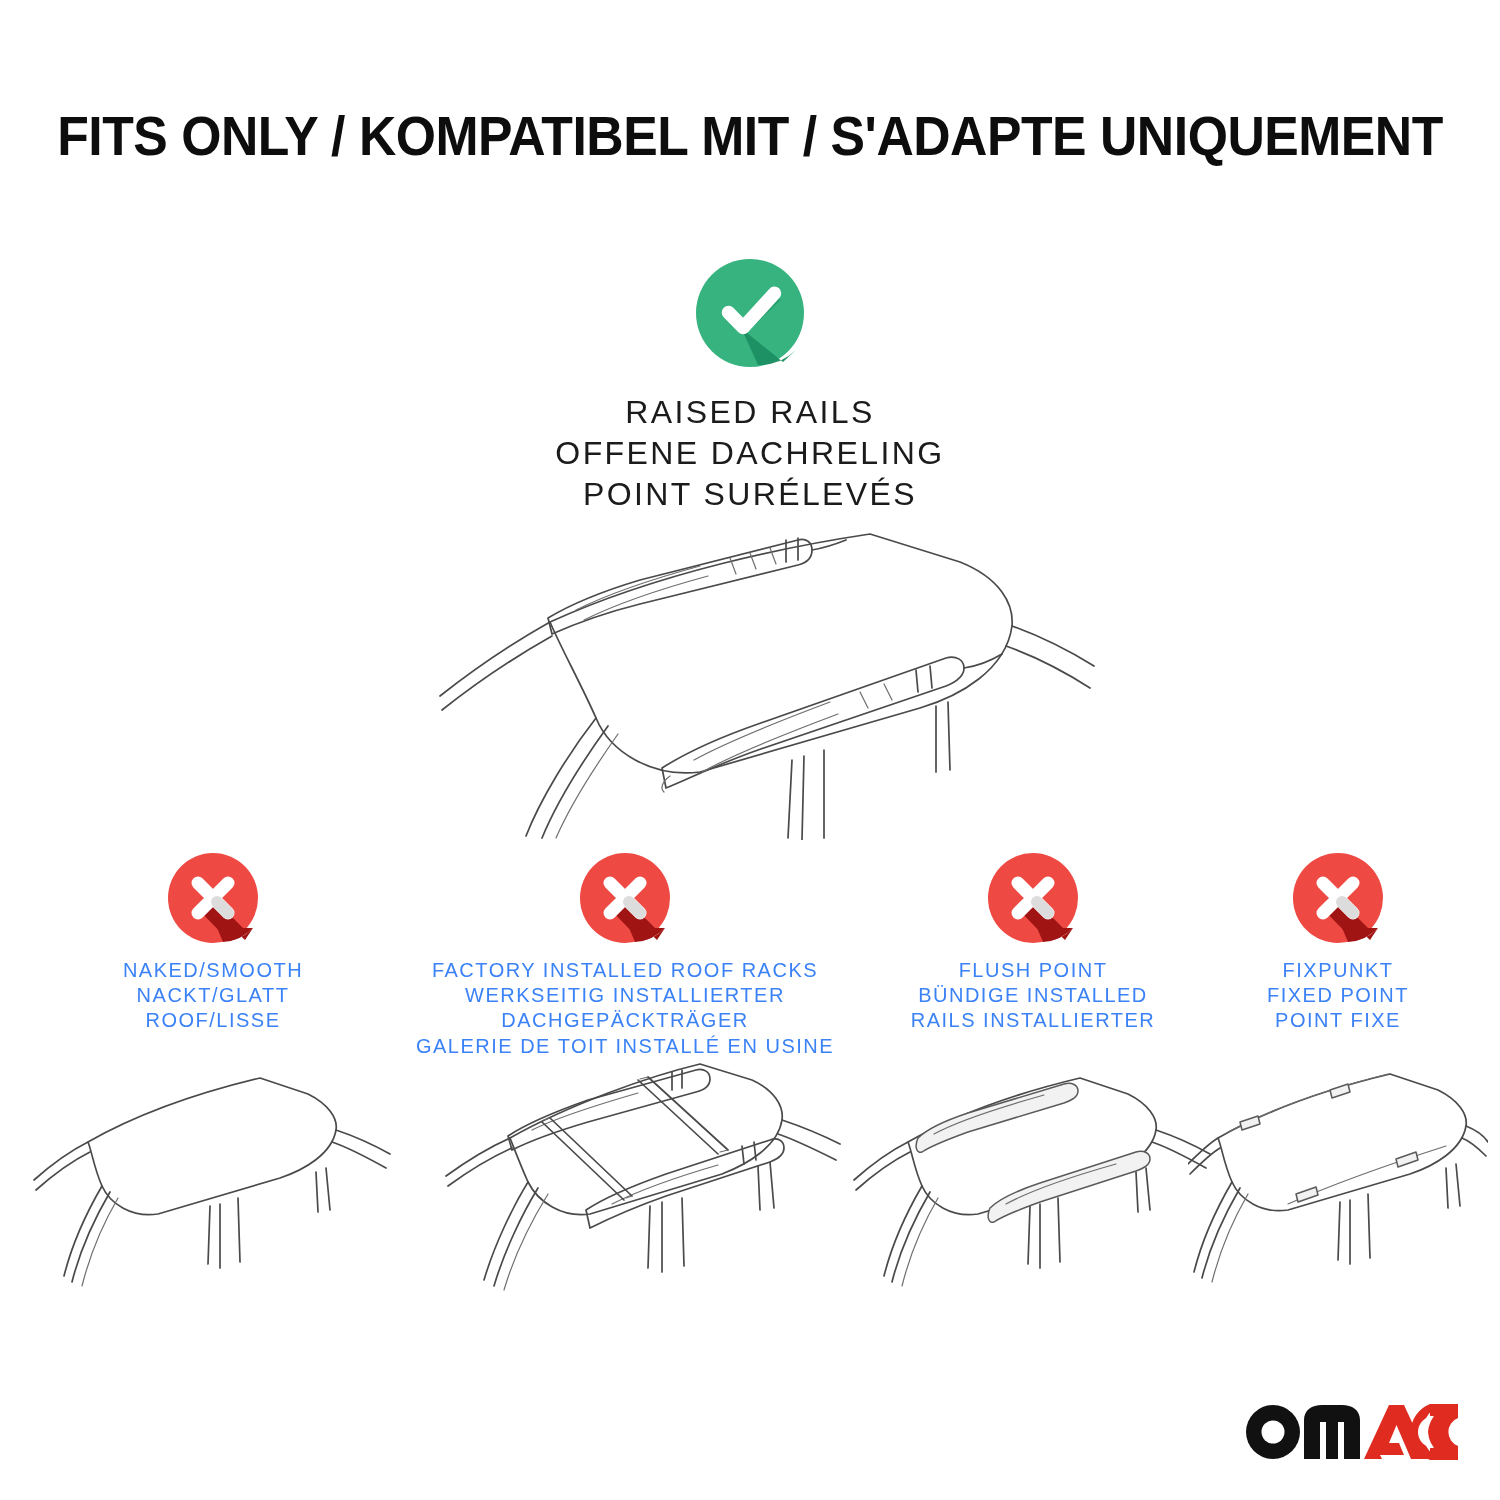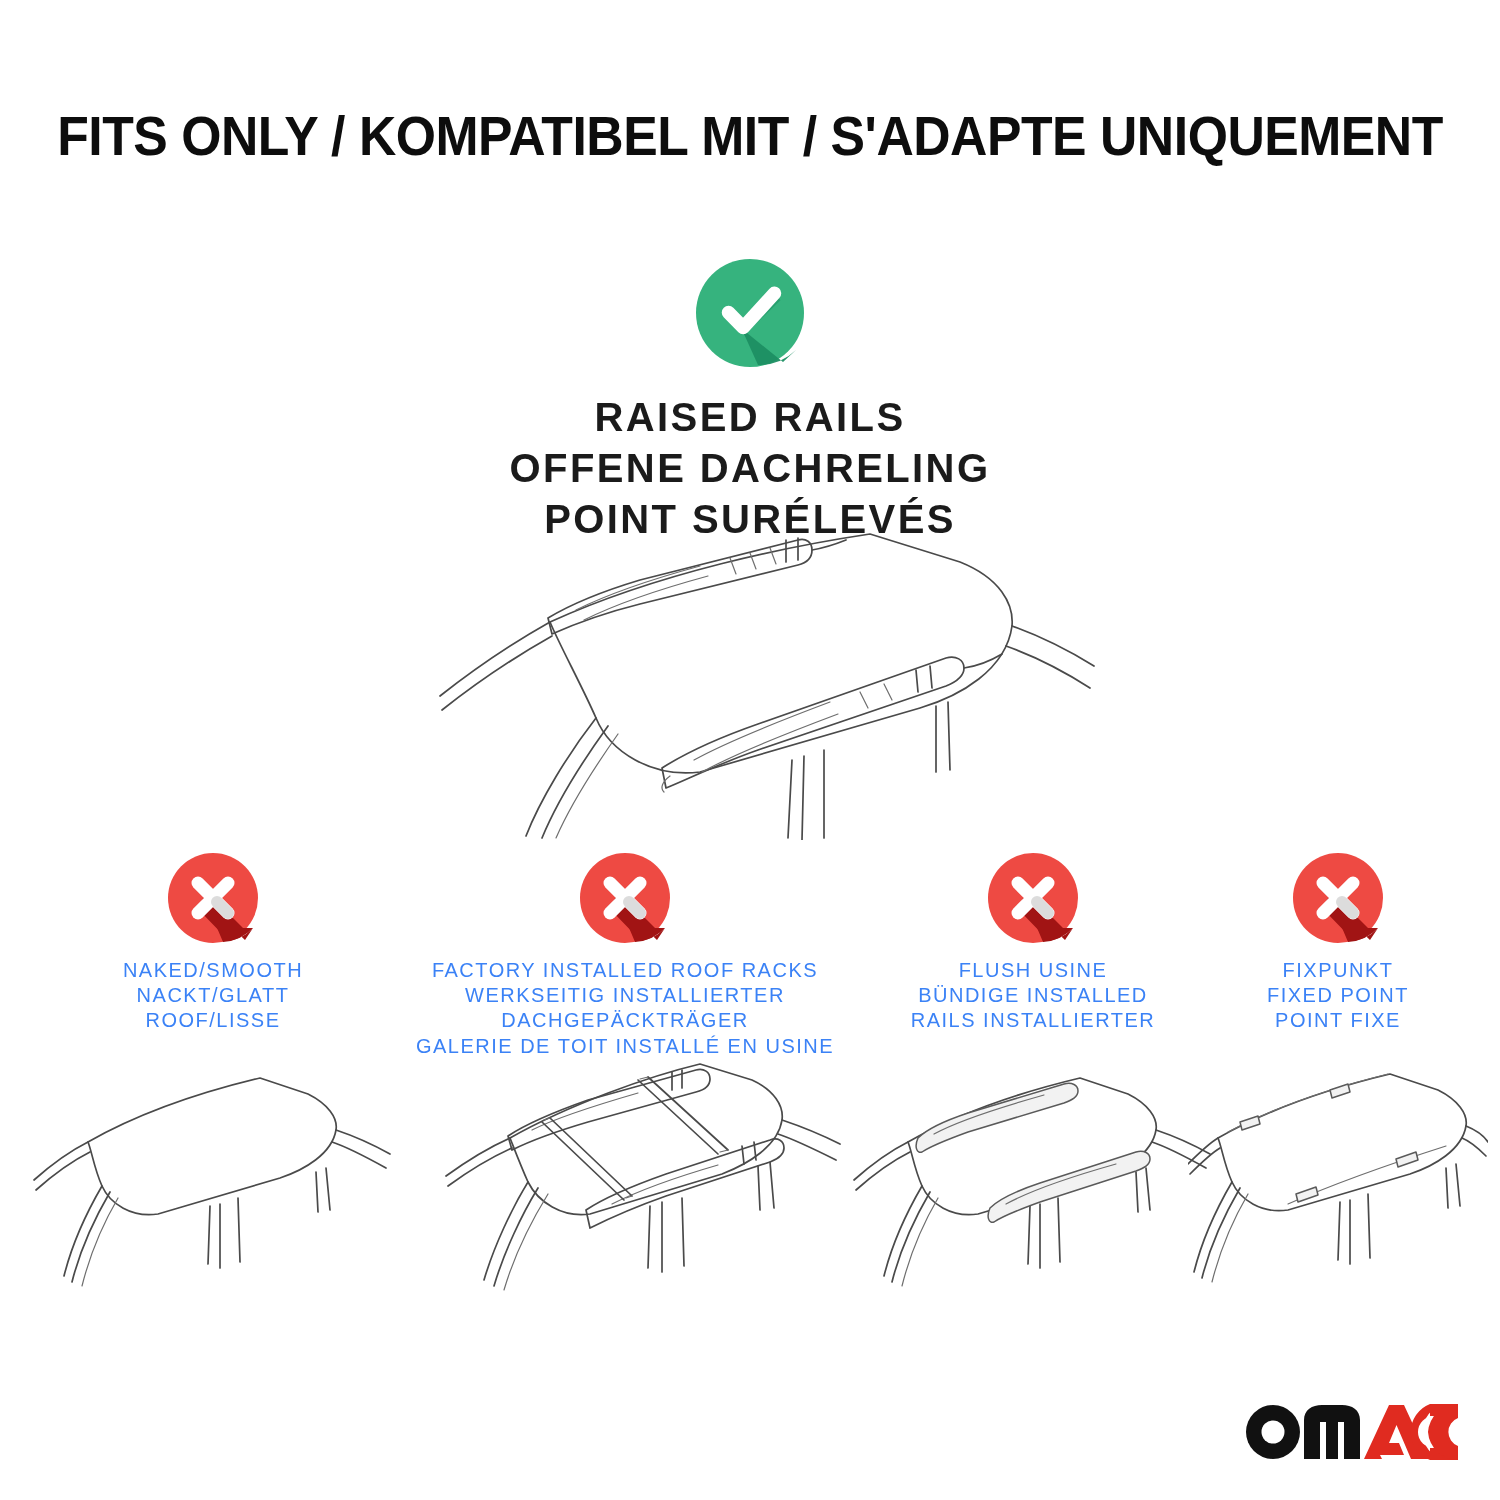--- a/index.html
+++ b/index.html
@@ -42,25 +42,25 @@
     text-align: center;
   }
   .icon-wrap {
     display: inline-block;
     width: 110px;
     height: 110px;
     line-height: 0;
   }
   .fit-labels {
     margin-top: 20px;
-    font-size: 40px;
+    font-size: 32px;
     line-height: 1.28;
     letter-spacing: 2.4px;
     color: #1b1b1b;
-    font-weight: 700;
+    font-weight: 400;
   }
   .fit-labels div { white-space: nowrap; }
 
   
   .hero-drawing {
     position: absolute;
     top: 500px;
     left: 400px;
     width: 700px;
     height: 340px;
@@ -291,21 +291,21 @@
         <svg viewBox="0 0 92 92" width="92" height="92" aria-hidden="true">
           <circle cx="46" cy="46" r="45" fill="#ee4a43"></circle>
           <path d="M40 52 L78 88 L86 76 A45 45 0 0 1 56 90 Z" fill="#a11414"></path>
           <path d="M40 40 L76 76 L86 76 A45 45 0 0 1 62 89 L30 56 Z" fill="#a11414"></path>
           <path d="M31 31 L61 61" stroke="#ffffff" stroke-width="13" stroke-linecap="round" fill="none"></path>
           <path d="M61 31 L31 61" stroke="#ffffff" stroke-width="13" stroke-linecap="round" fill="none"></path>
           <path d="M50 50 L61 61" stroke="#dcdcdc" stroke-width="12" stroke-linecap="round" fill="none"></path>
         </svg>
       </div>
       <div class="no-labels">
-        <div>FLUSH USINE</div>
+        <div>FLUSH POINT</div>
         <div>BÜNDIGE INSTALLED</div>
         <div>RAILS INSTALLIERTER</div>
       </div>
       <div class="col-draw">
         <svg viewBox="0 0 370 240" width="370" height="240">
           <path class="ln" d="M60 78 C 120 44, 190 24, 232 14 L 280 30 C 300 40, 310 54, 308 66
                                C 304 90, 276 106, 252 114 L 130 150 C 104 154, 82 140, 74 122
                                C 66 104, 64 88, 60 78 Z"></path>
           <path class="ln" d="M60 78 C 44 86, 24 100, 6 116"></path>
           <path class="ln" d="M62 88 C 46 96, 26 110, 8 126"></path>

